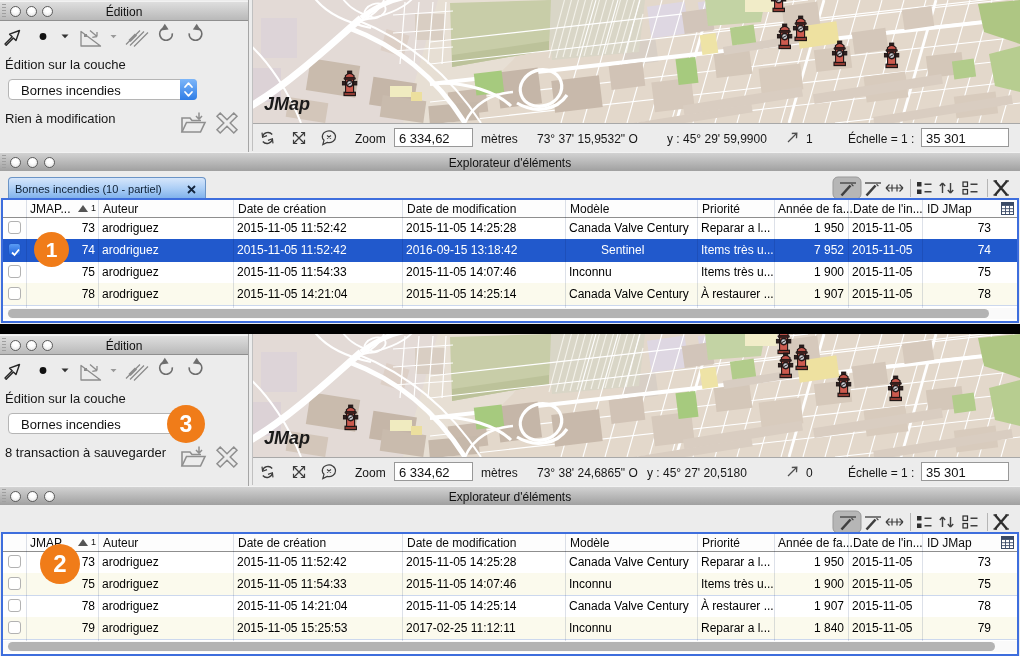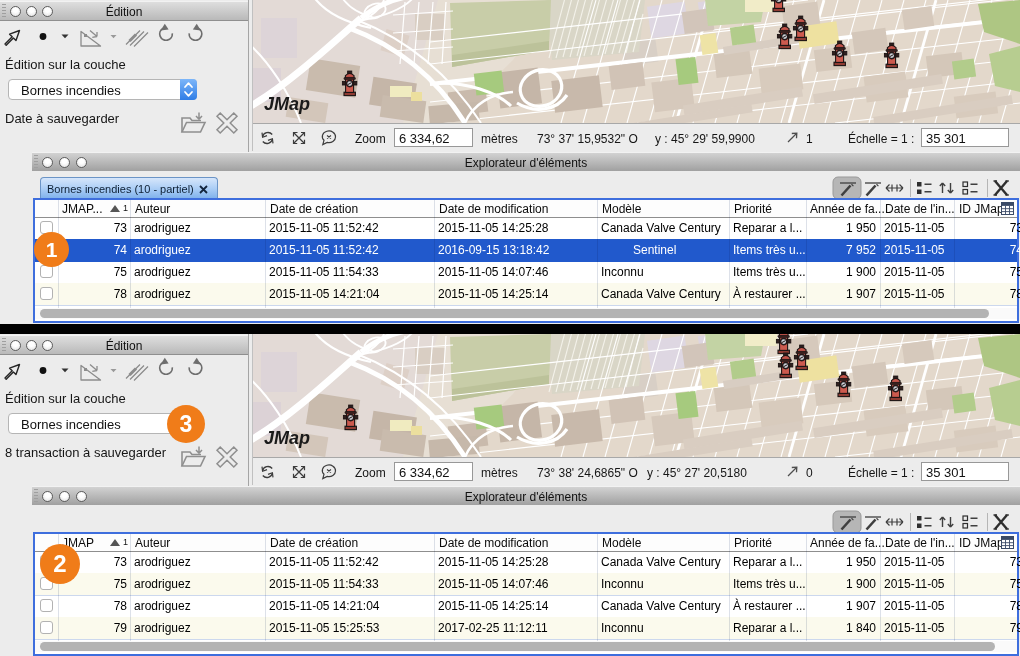--- a/index.html
+++ b/index.html
@@ -16,23 +16,23 @@
   .edpanel{position:absolute;left:0;width:248px;background:#ececec;border-right:1px solid #a5a5a5;}
   .lab{position:absolute;left:5px;font-size:13px;color:#161616;}
   .combo{position:absolute;left:8px;width:189px;height:21px;background:#fff;border:1px solid #b5b5b5;border-radius:4px;box-sizing:border-box;}
   .combo .ctext{position:absolute;left:12px;top:3px;font-size:13px;color:#111;}
   .combo .stepper{position:absolute;right:-1px;top:-1px;width:17px;height:21px;border-radius:0 4px 4px 0;background:linear-gradient(#7db6f9,#2f7de6);}
   
   .sbar{position:absolute;left:253px;right:0;height:28px;background:#ececec;border-top:1px solid #a8a8a8;font-size:12px;color:#161616;}
   .sbar .fld{position:absolute;top:4px;height:19px;background:#fff;border:1px solid #989898;box-sizing:border-box;font-size:13px;color:#111;padding:2px 0 0 4px;white-space:nowrap;overflow:hidden;}
   .sbar span{position:absolute;top:8px;white-space:pre;}
   
-  .expl{position:absolute;left:0;right:0;margin-left:32px;}
+  .expl{position:absolute;left:0;right:0;}
   .tabstrip{position:absolute;left:0;right:0;top:19px;height:28px;background:#ececec;}
-  .tab{position:absolute;left:8px;top:6px;width:178px;height:22px;background:linear-gradient(#d6e6fb 0%,#aacdf5 52%,#7db0eb 100%);border:1px solid #6b94c6;border-bottom:none;border-radius:4px 4px 0 0;box-sizing:border-box;}
+  .tab{position:absolute;left:8px;top:6px;width:198px;height:22px;background:linear-gradient(#d6e6fb 0%,#aacdf5 52%,#7db0eb 100%);border:1px solid #6b94c6;border-bottom:none;border-radius:4px 4px 0 0;box-sizing:border-box;}
   .tab .tx{position:absolute;left:6px;top:5px;font-size:11px;color:#0d1f33;}
   .tbtns{position:absolute;top:5px;right:0;width:200px;height:24px;}
   
   .tblbox{position:absolute;left:1px;right:1px;background:#fff;border:2.5px solid #3e6edd;box-sizing:border-box;}
   .thead{position:absolute;left:0;right:0;top:0;height:17px;background:#fdfdfd;border-bottom:1px solid #8e8e8e;}
   .th{position:absolute;top:2px;font-size:12px;color:#0a0a0a;white-space:pre;}
   .row{position:absolute;left:0;right:0;height:22px;border-bottom:1px solid #ccd8ee;}
   .row.cream{background:#fbfaed;}
   .row.sel{background:#2159cc;border-bottom-color:#2159cc;}
   .cell{position:absolute;top:4px;font-size:12px;color:#000;white-space:pre;}
@@ -299,35 +299,35 @@
           <use href="#edtools"></use>
         </svg>
     <div class="lab" style="top:57px">Édition sur la couche</div>
     <div class="combo" style="top:79px">
           <span class="ctext">Bornes incendies</span>
       <span class="stepper"><svg width="17" height="21" viewBox="0 0 17 21">
               <path d="M5 8 L8.5 4.2 L12 8" fill="none" stroke="#fff" stroke-width="1.7" stroke-linecap="round" stroke-linejoin="round"></path>
               <path d="M5 13 L8.5 16.8 L12 13" fill="none" stroke="#fff" stroke-width="1.7" stroke-linecap="round" stroke-linejoin="round"></path>
             </svg></span>
     </div>
-    <div class="lab" style="top:111px">Date à sauvegarder</div>
+    <div class="lab" style="top:111px">Rien à modification</div>
     <svg class="abs" style="left:180px;top:110px" width="62" height="26" viewBox="0 0 62 26">
           <use href="#savetools"></use>
         </svg>
   </div>
 
   <div class="sbar" style="top:123px">
     <svg class="abs" style="left:6px;top:5px" width="116" height="18" viewBox="0 0 116 18">
           <use href="#sbicons"></use>
         </svg>
     <span style="left:102px">Zoom</span>
     <div class="fld" style="left:141px;width:79px">6 334,62</div>
     <span style="left:228px">mètres</span>
     <span style="left:284px">73° 37' 15,9532" O</span>
-    <span style="left:402px">y : 45° 29' 59,9900</span>
+    <span style="left:414px">y : 45° 29' 59,9900</span>
     <svg class="abs" style="left:533px;top:7px" width="13" height="13" viewBox="0 0 13 13">
           <use href="#dart"></use>
         </svg>
     <span style="left:553px">1</span>
     <span style="left:595px">Échelle = 1 :</span>
     <div class="fld" style="left:668px;width:88px">35 301</div>
   </div>
 
   <div class="expl" style="top:152px;height:172px">
     <div class="tbar dark" style="top:0">

